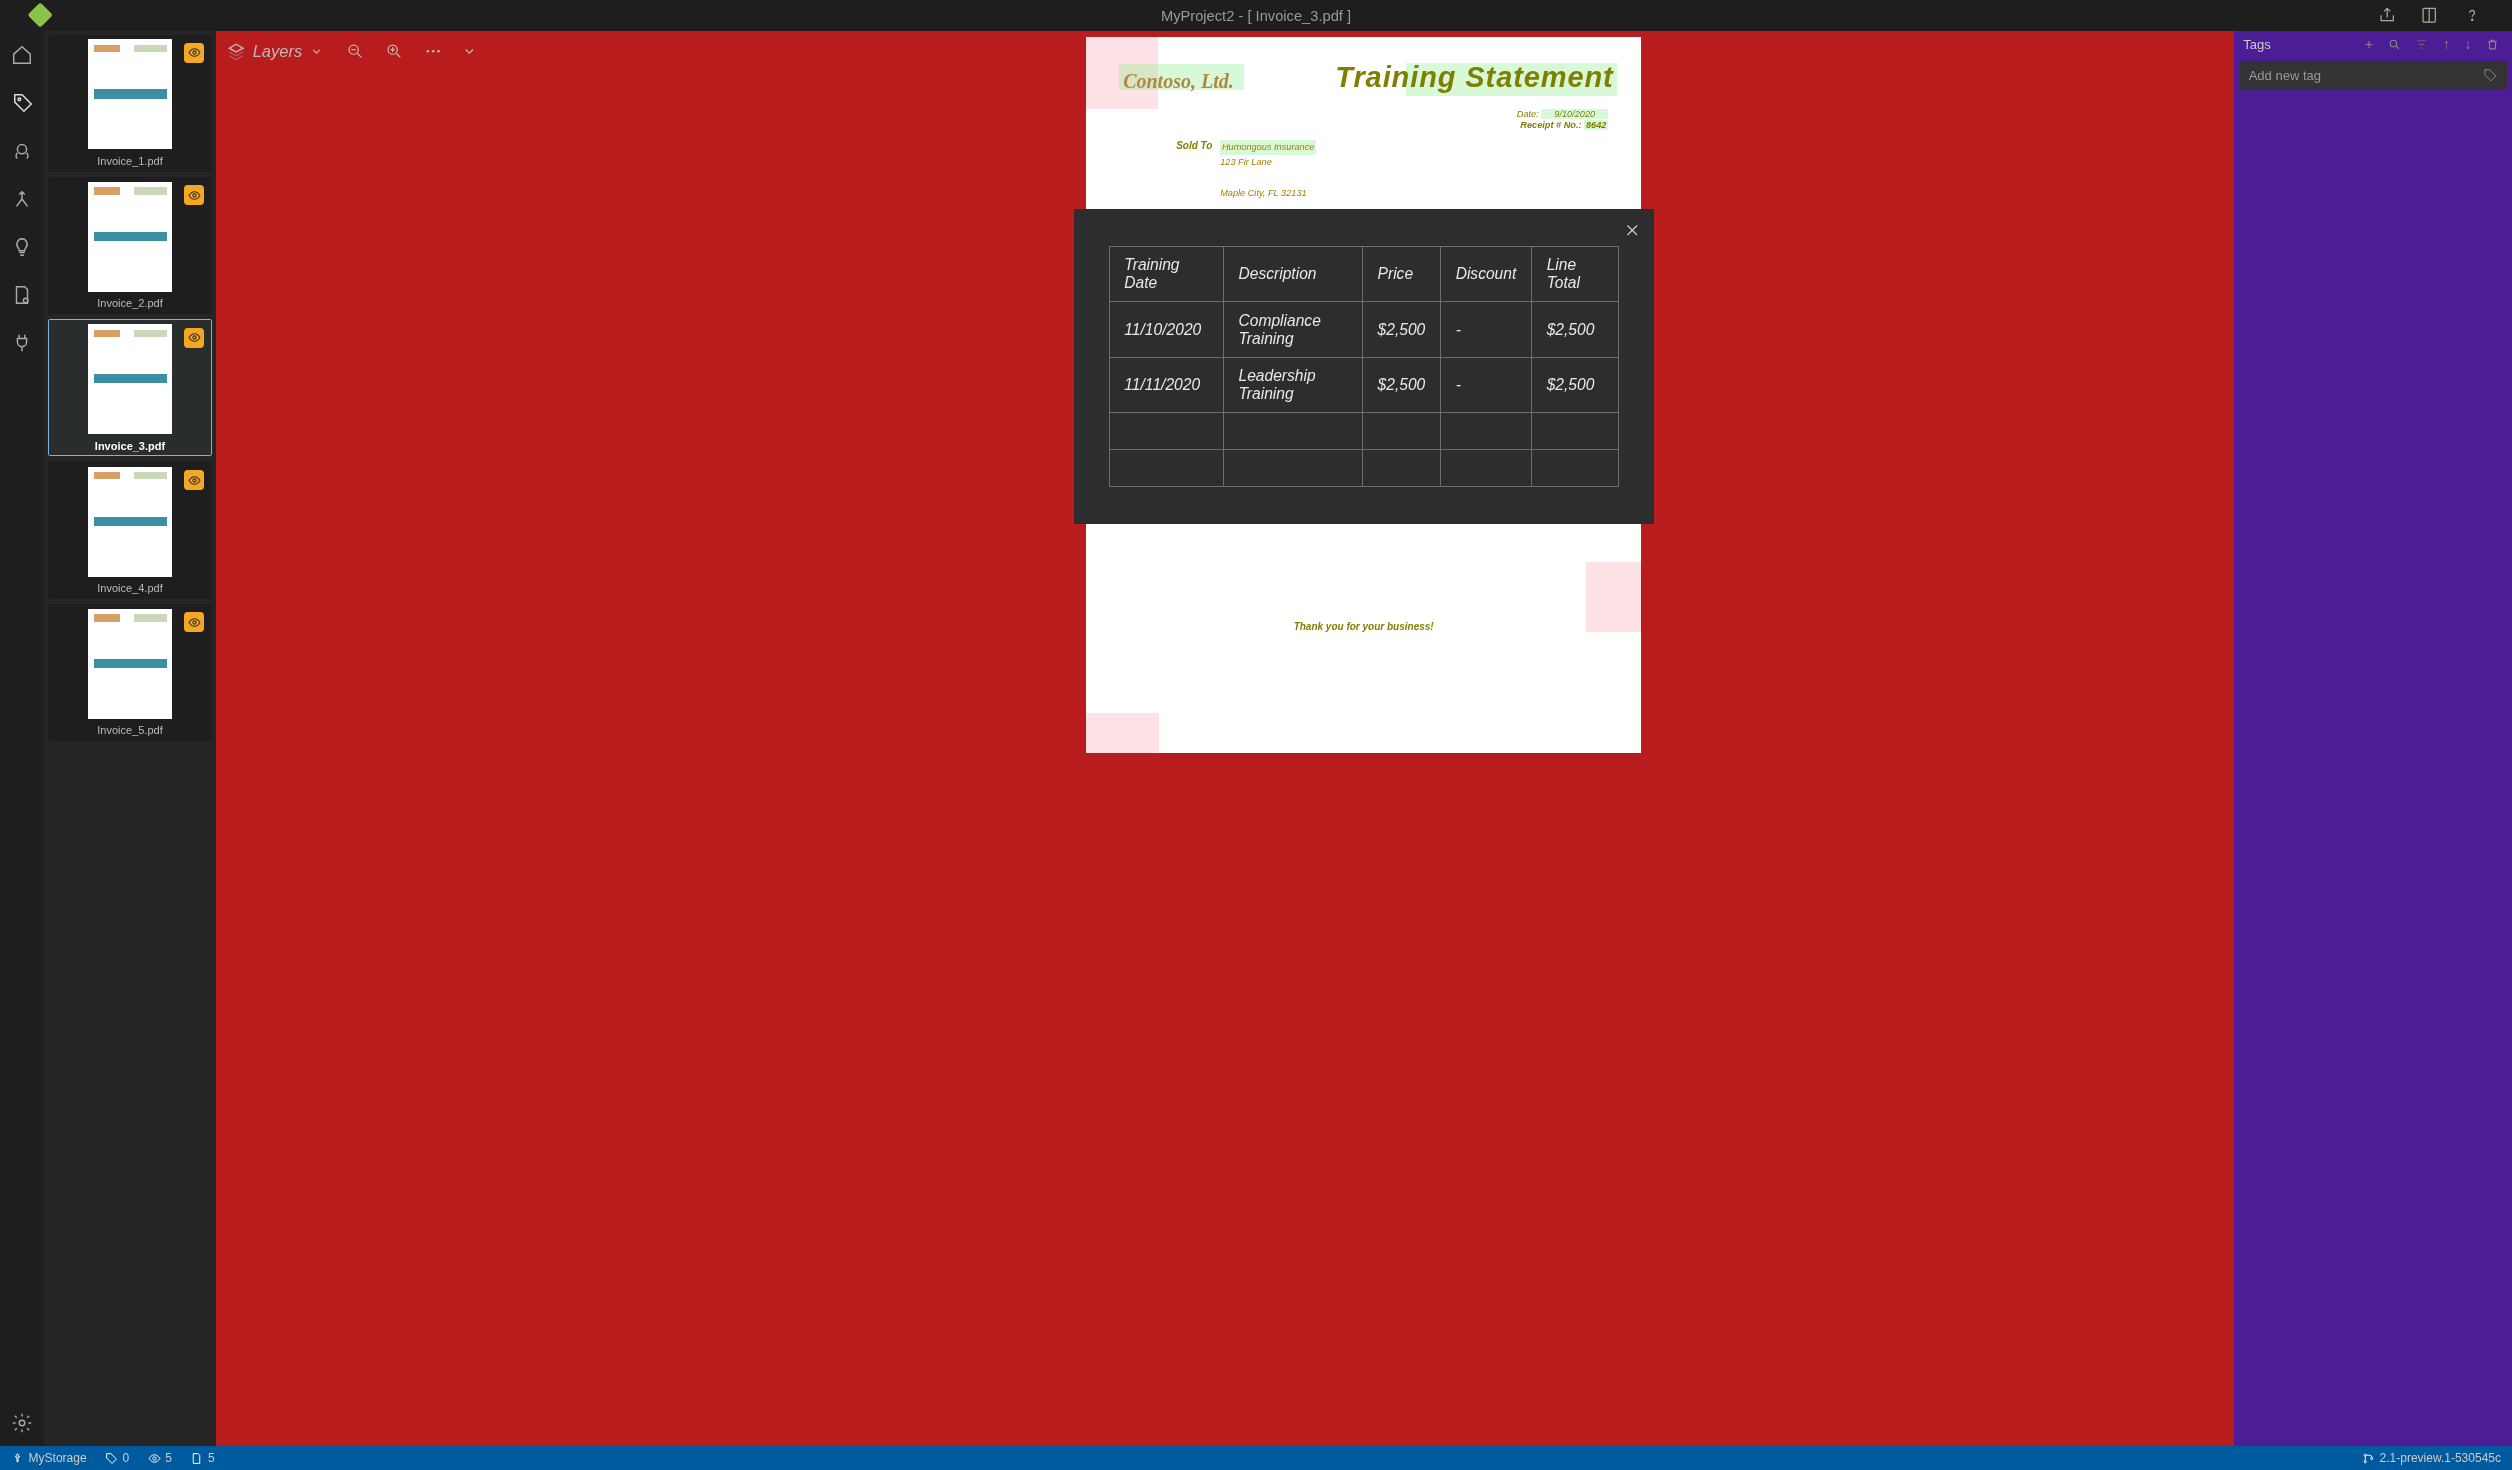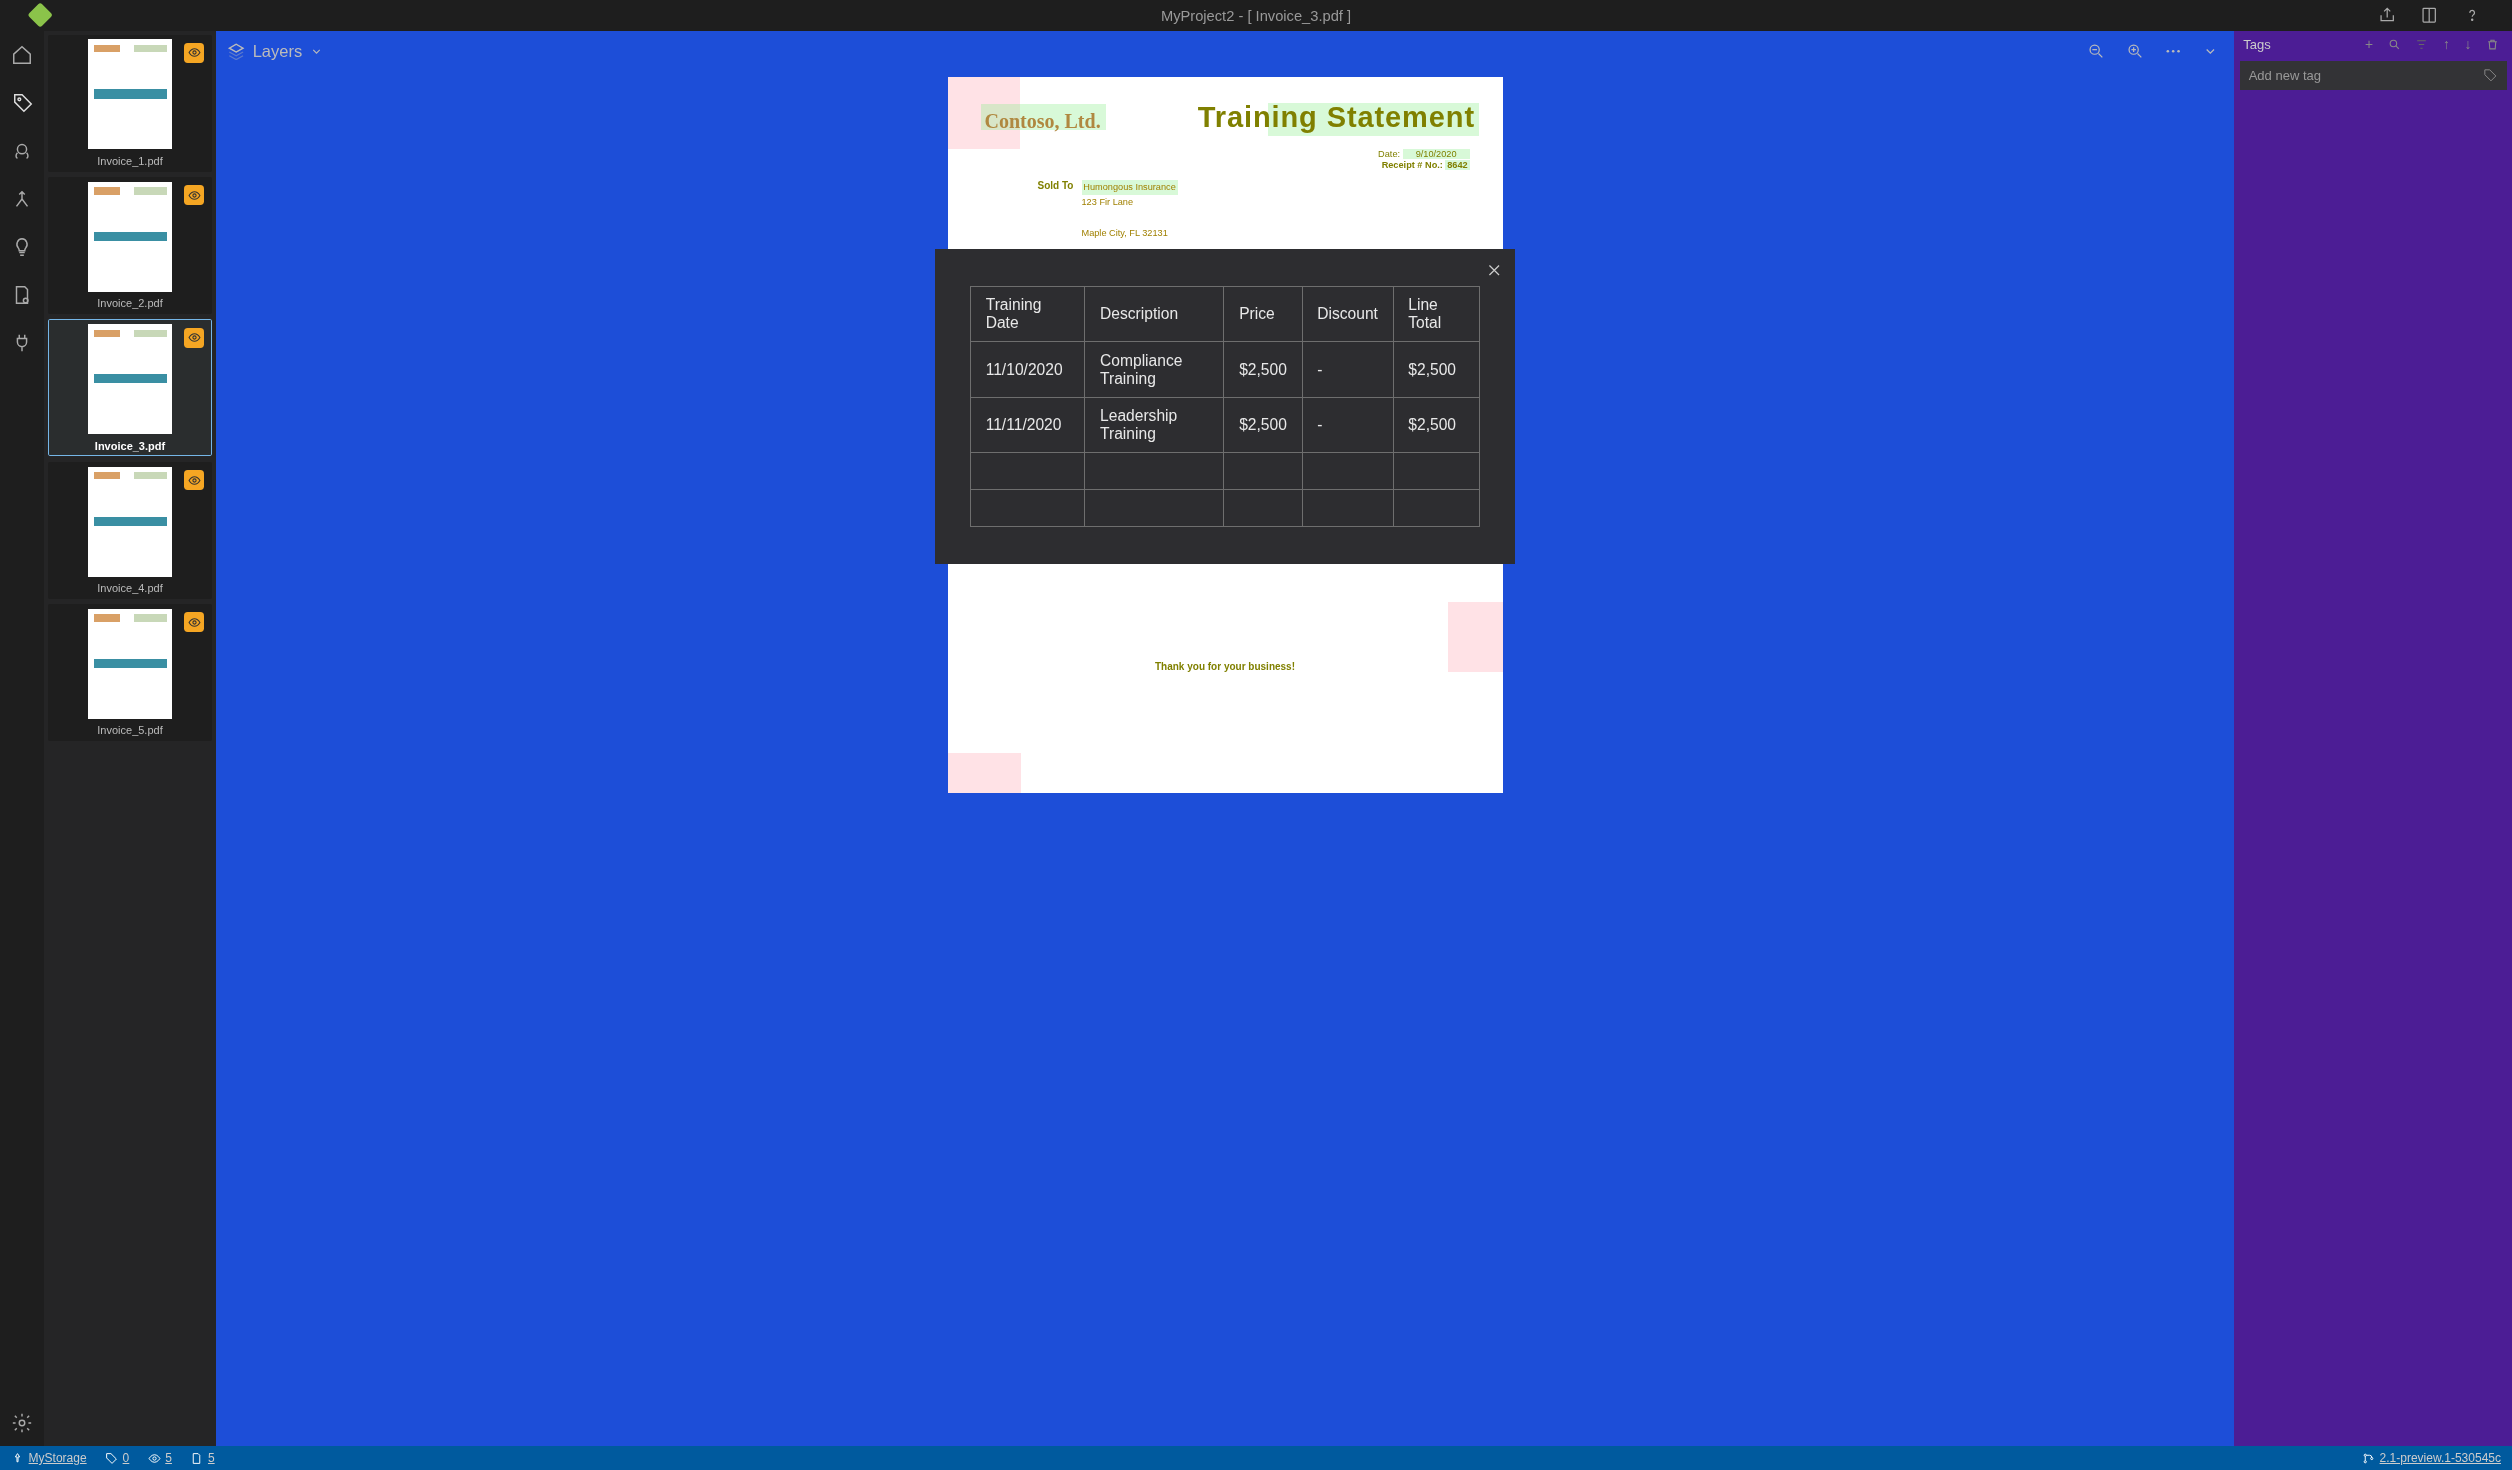--- a/index.html
+++ b/index.html
@@ -22,21 +22,21 @@
 .thumb-card { background: #1e1e1e; border: 0.9px solid transparent; border-radius: 1.8px; display: flex; flex-direction: column; align-items: center; padding: 3.7px; position: relative; cursor: pointer; }
 .thumb-card.selected { border: 0.9px solid #75b6e7; background: #2a2d2e; }
 .thumb-img { width: 84px; height: 110px; background: #fff; position: relative; }
 .thumb-img::before { content:""; position:absolute; top:5.5px; left:5.5px; width:26px; height:7.3px; background:#d9a066; }
 .thumb-img::after { content:""; position:absolute; top:5.5px; right:5.5px; width:33px; height:7.3px; background:#c8d8b8; }
 .thumb-table { position:absolute; top:50px; left:5.5px; right:5.5px; height:9.2px; background:linear-gradient(#3a8fa3,#3a8fa3); }
 .thumb-label { font-size: 11px; color: #bbb; margin-top: 5.5px; }
 .thumb-card.selected .thumb-label { color: #fff; font-weight:600; }
 .eye-badge { position: absolute; top: 7.3px; right: 7.3px; width: 20px; height: 20px; background: #f5a623; border-radius: 3.7px; display:flex; align-items:center; justify-content:center; font-size:13px; color:#333; }
 
-.center { flex: 1; background: #1d4ed8; display: flex; flex-direction: column; position: relative; }
+.center { flex: 1; background: #b91c1c; display: flex; flex-direction: row; position: relative; font-style: italic; }
 .toolbar { height: 40px; display: flex; align-items: center; padding: 0 11px; gap: 9.2px; color: #bbb; font-size: 16.5px; }
 .toolbar .layers-btn { display:flex; align-items:center; gap:7.3px; cursor:pointer; }
 .toolbar .spacer { flex:1; }
 .toolbar .ticon { cursor:pointer; font-size:18.4px; padding:0 5.5px; }
 
 .document-area { flex:1; position:relative; display:flex; justify-content:center; overflow:hidden; }
 .page { width: 555px; height: 716px; background: #fff; margin-top: 5.5px; position: relative; }
 .page .hl { position:absolute; background: rgba(144,238,144,0.35); }
 .page .company { position:absolute; top:33px; left:37px; font-size:20px; font-weight:700; color:#b08840; font-family: Georgia, serif; }
 .page .company-hl { position:absolute; top:0; left:0; width:72px; height:72px; background: rgba(255,182,193,0.4); }
@@ -62,21 +62,21 @@
 .right-panel { width: 278px; background:#4c1d95; display:flex; flex-direction:column; }
 .right-panel .panel-header { display:flex; align-items:center; padding:5.5px 9.2px; font-size:13px; color:#ccc; gap:7.3px; }
 .right-panel .panel-header .sp { flex:1; }
 .right-panel .panel-header .pi { font-size:13.8px; color:#888; cursor:pointer; padding:0 3.7px; }
 .right-panel .tag-input { margin:3.7px 5.5px; height:29px; background:#333336; display:flex; align-items:center; padding:0 9.2px; justify-content:space-between; color:#999; font-size:13px; }
 
 .statusbar { height:24px; background:#007acc22; background:#1b2a38; display:flex; align-items:center; padding:0 11px; font-size:12px; color:#ccc; gap:18.4px; }
 .statusbar { background:#102a43; }
 .statusbar { background:#0e639c33; }
 .statusbar { background:#0e639c; }
-.statusbar { background:#007acc;text-decoration:underline; }
+.statusbar { background:#007acc; }
 .statusbar { background:#0e639c; }
 .statusbar { background:rgb(14,99,156); position:absolute; bottom:0; left:0; right:0;}
 .statusbar { background:#0e639c; }
 .statusbar { background:rgb(0,90,158); }
 .statusbar { background:#005a9e; display:flex;}
 .statusbar .sb-item { display:flex; align-items:center; gap:4.6px; }
 .statusbar .sb-right { margin-left:auto; }
 
 svg { display:block; }
 </style>

